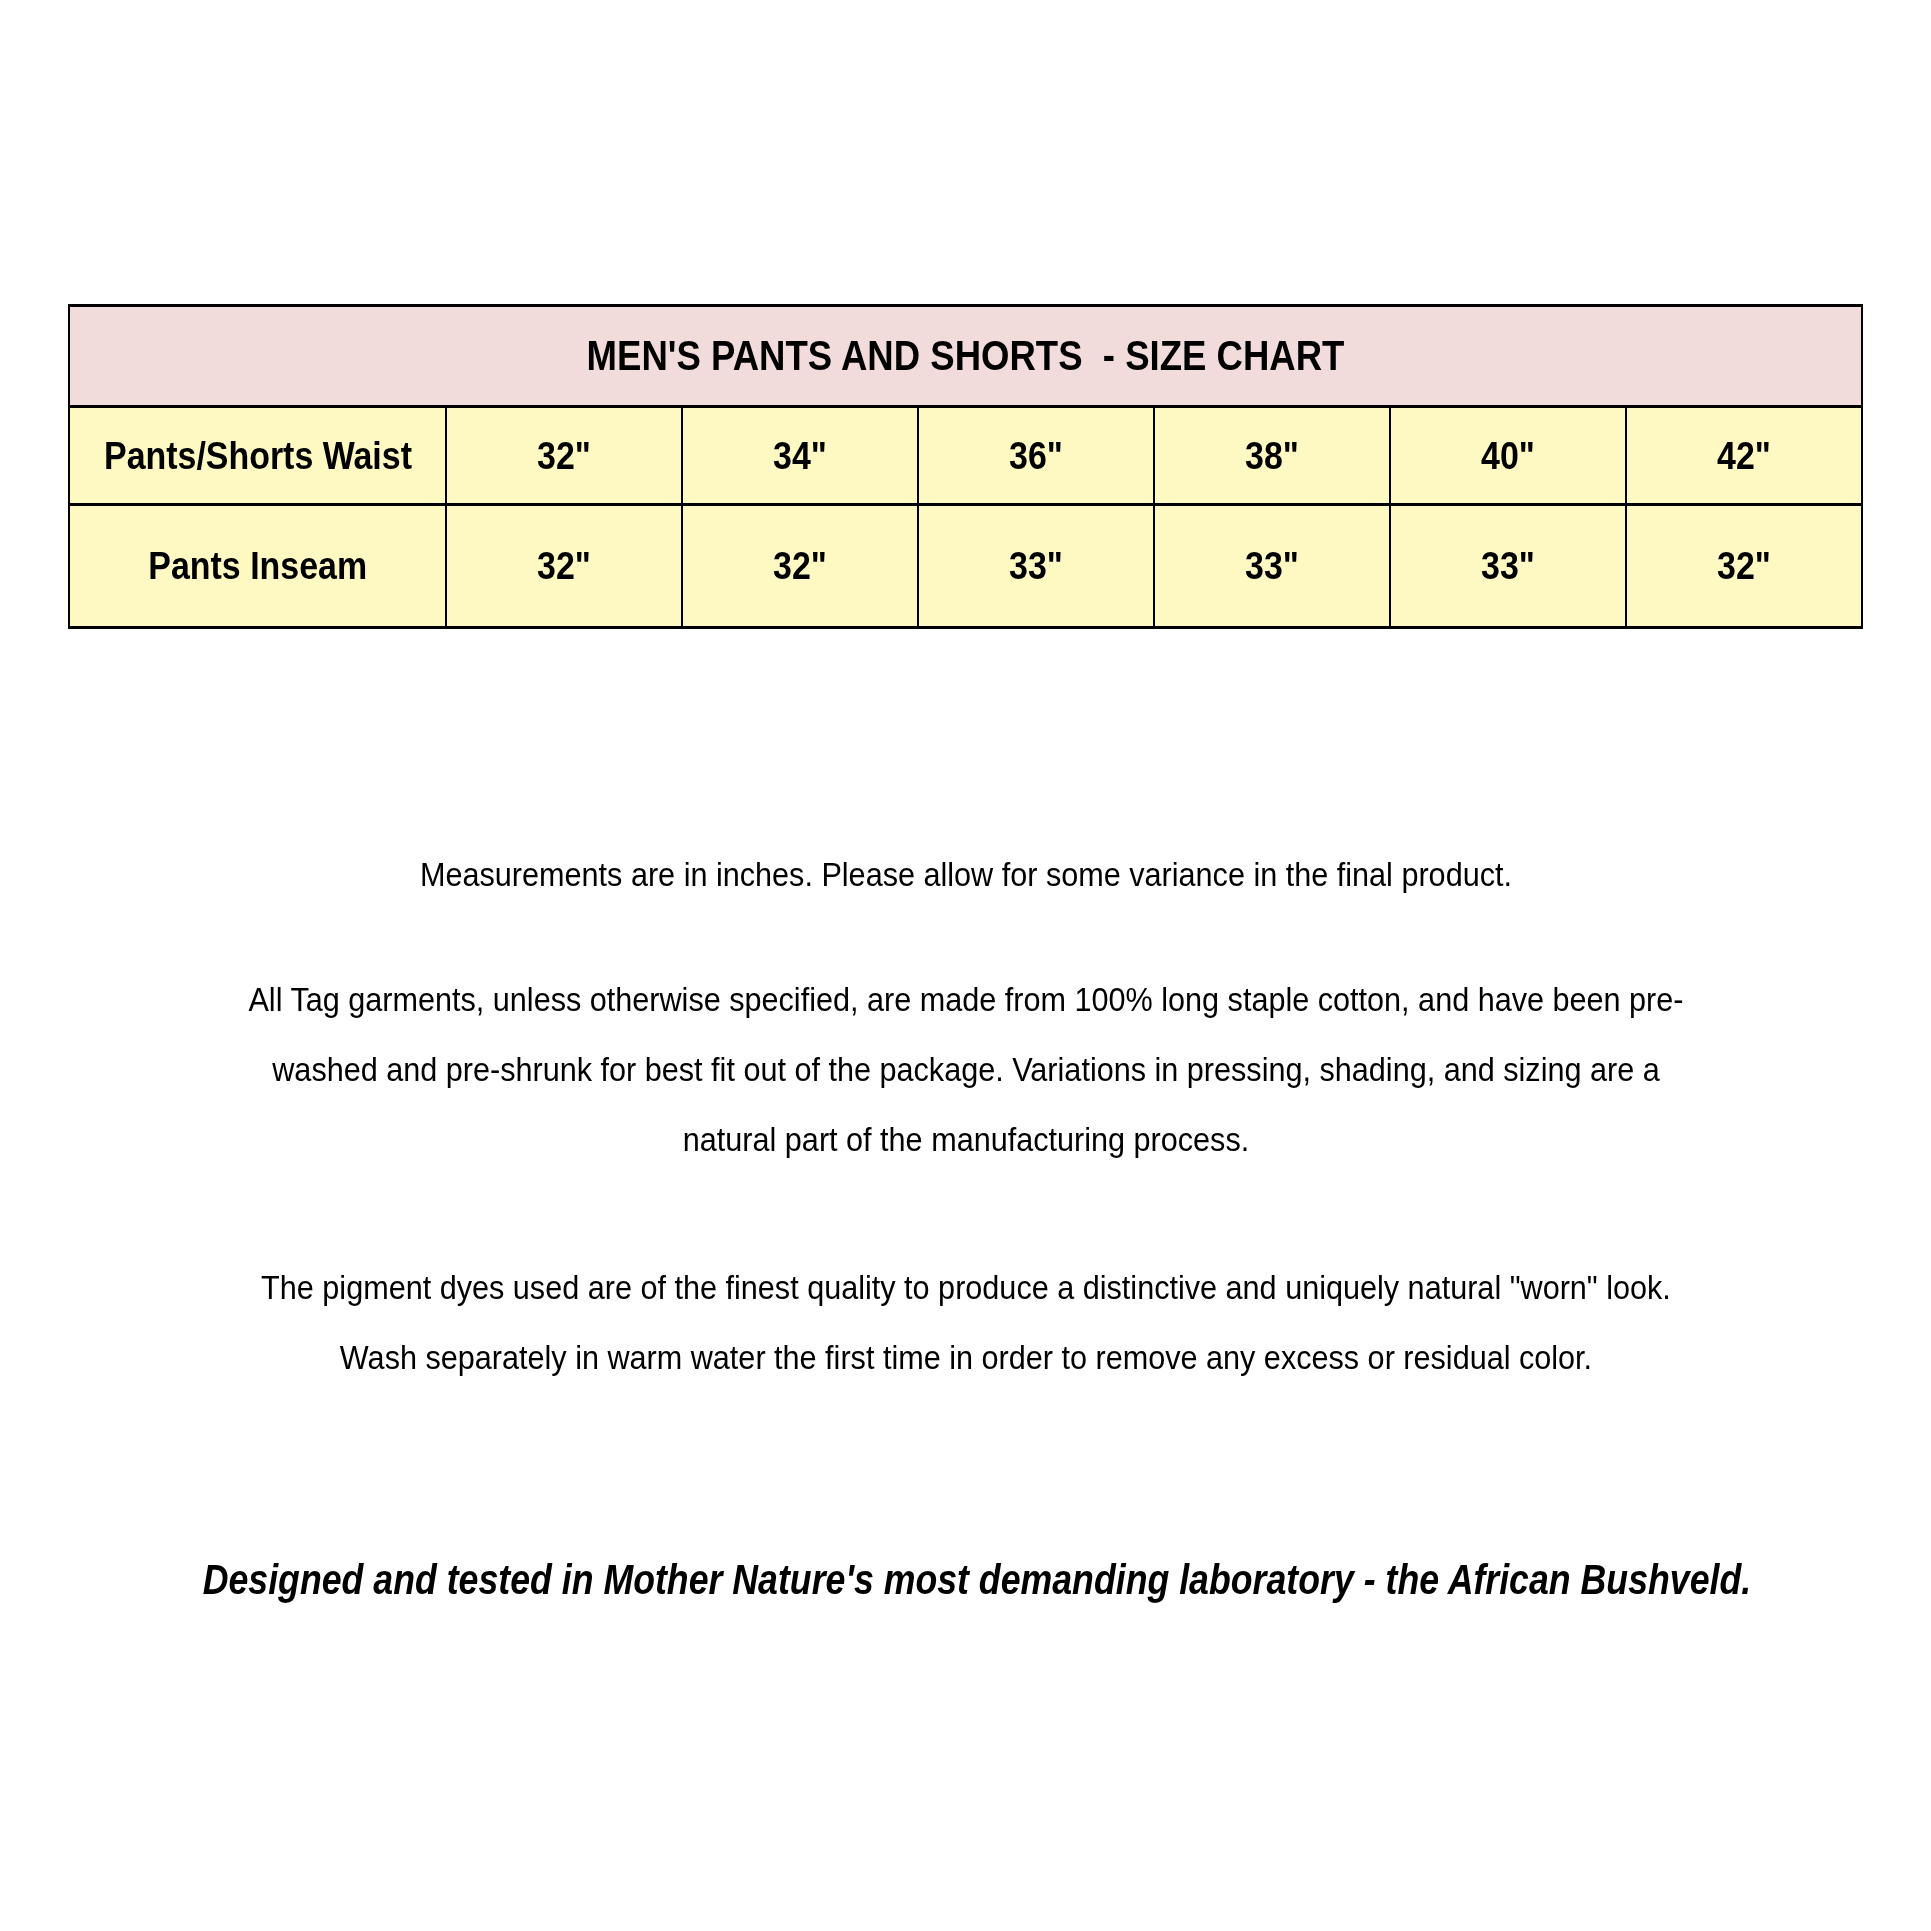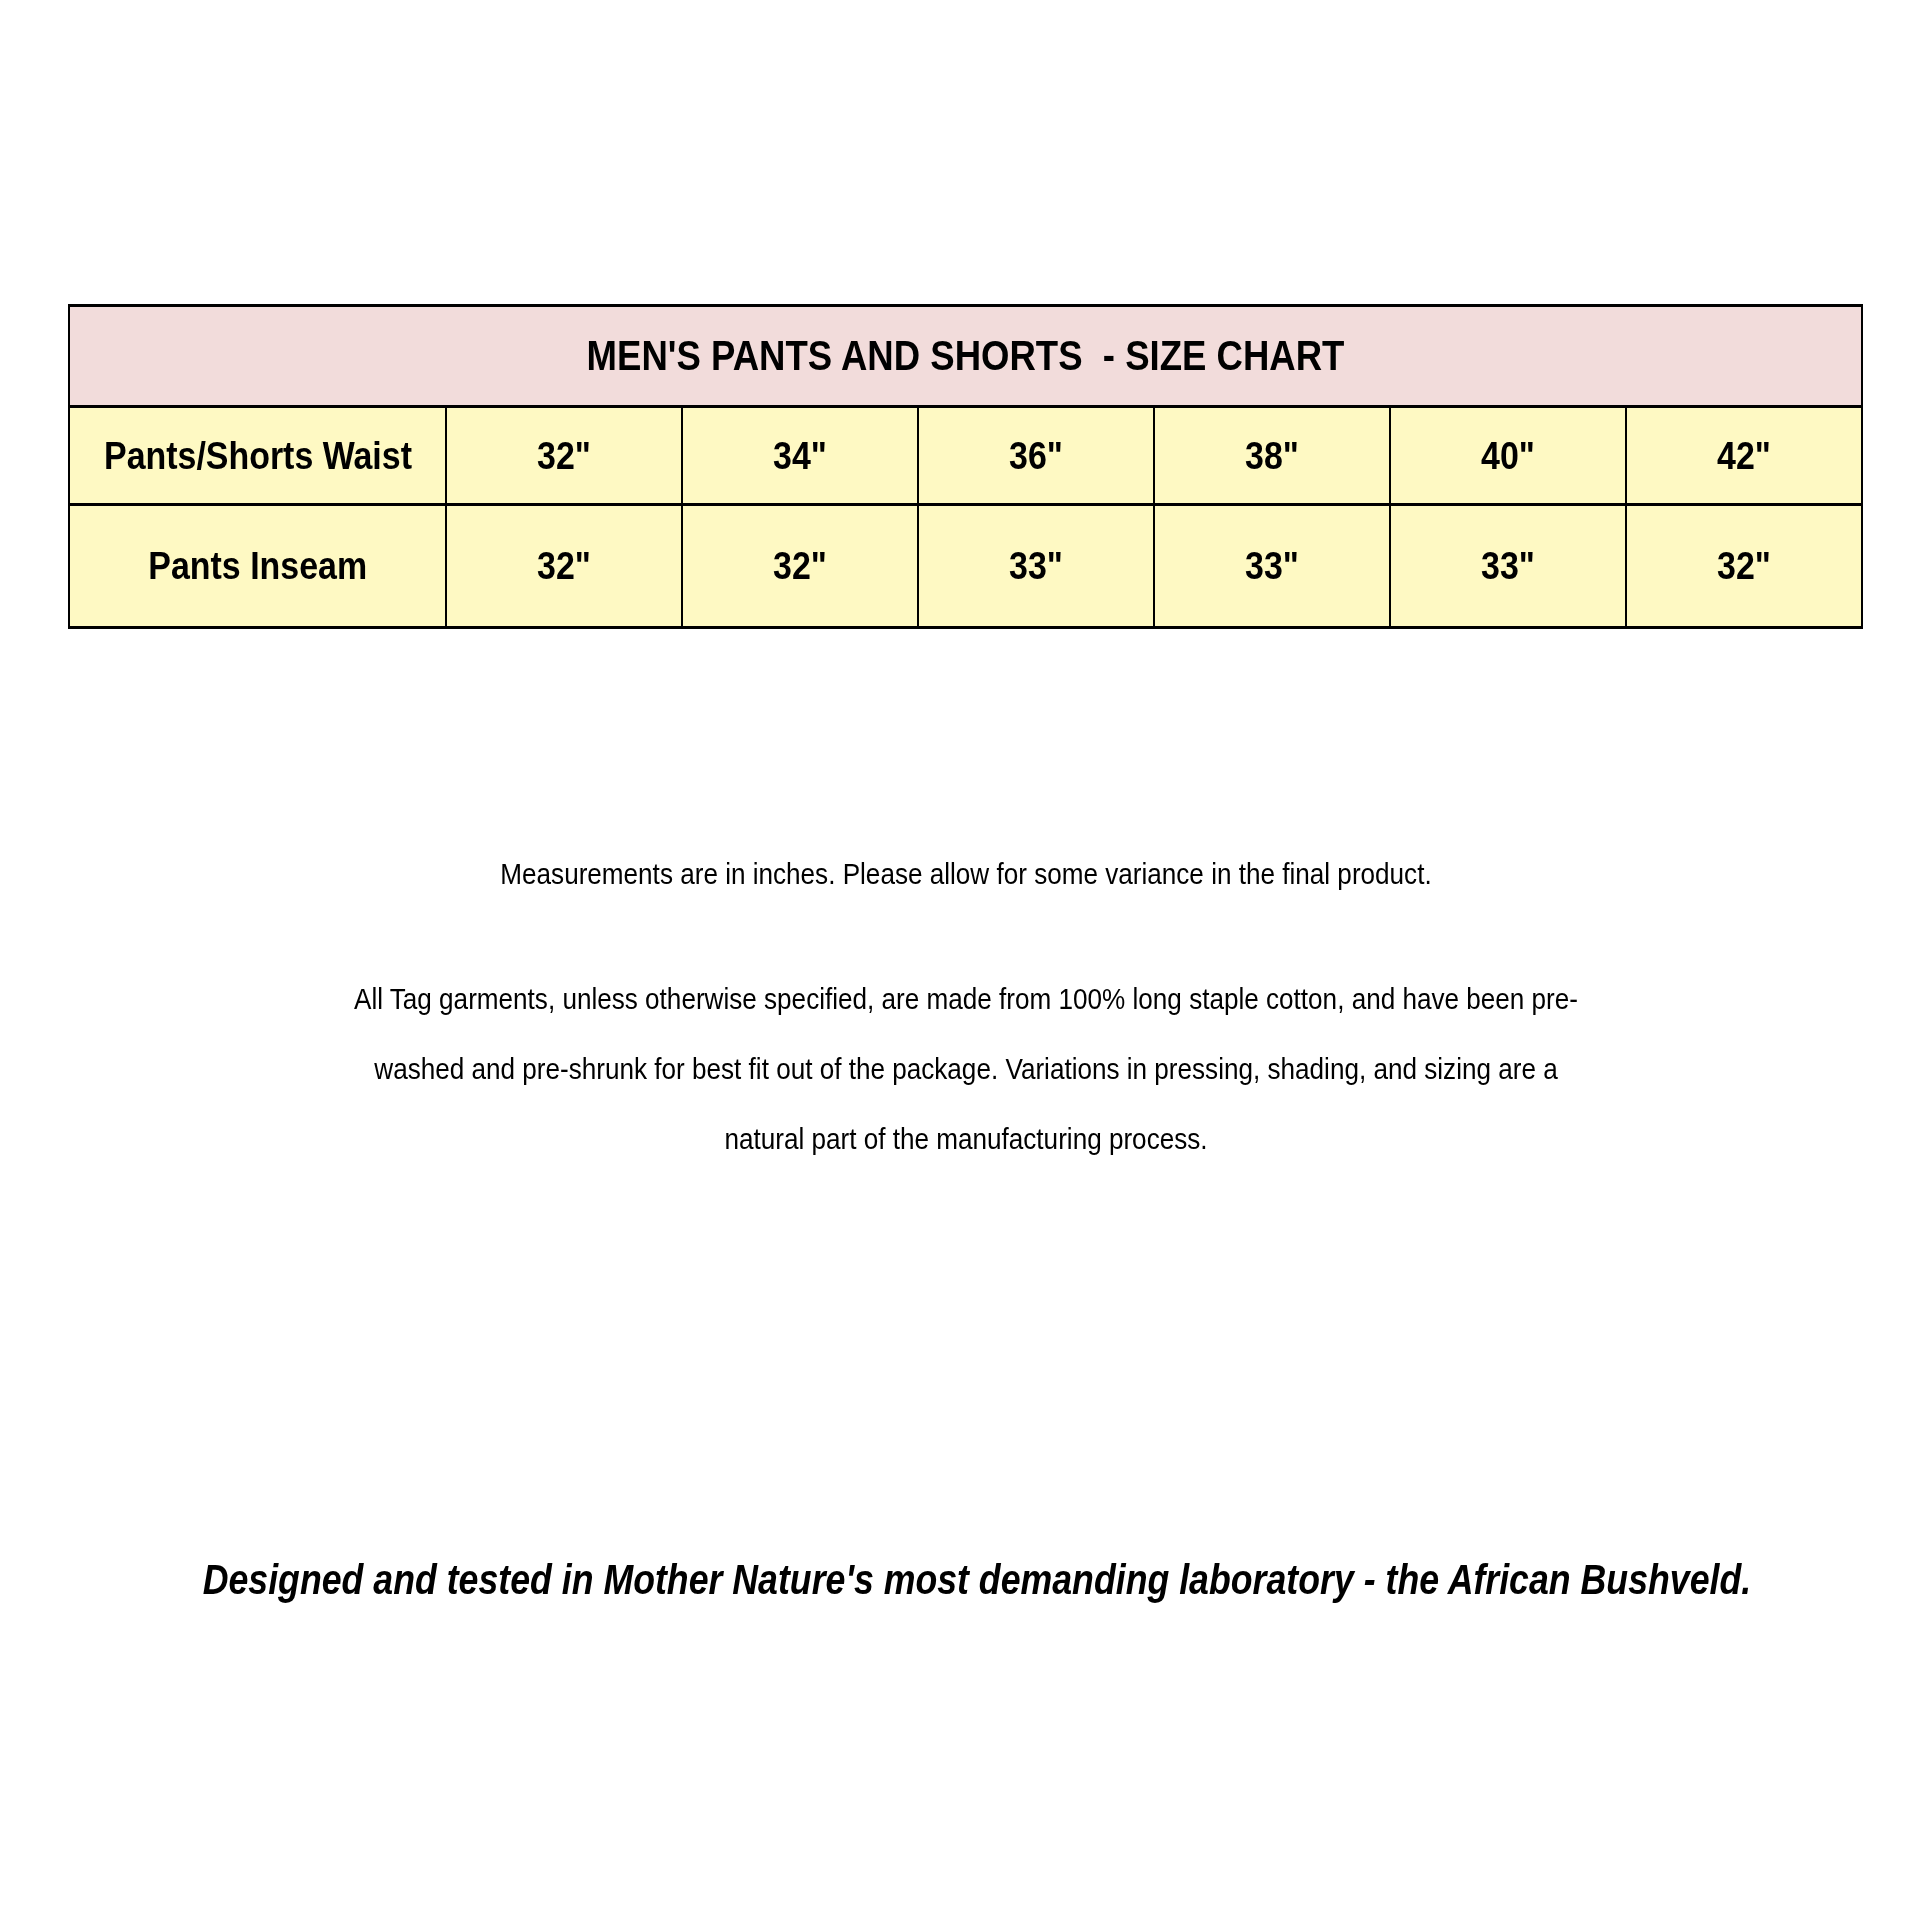--- a/index.html
+++ b/index.html
@@ -61,21 +61,21 @@
     transform-origin: 50% 50%;
     white-space: pre;
   }
 
   
   .para {
     position: absolute;
     left: 68px;
     width: 1796px;
     text-align: center;
-    font-size: 29px;
+    font-size: 34px;
     line-height: 70px;
     color: #000000;
   }
   .para .line {
     display: block;
     transform: scaleX(0.90);
     transform-origin: 50% 50%;
     white-space: pre;
   }
   .para-measurements { top: 839px; }
@@ -151,19 +151,23 @@
   <div class="para para-measurements">
     <span class="line">Measurements are in inches. Please allow for some variance in the final product.</span>
   </div>
 
   <div class="para para-garments">
     <span class="line">All Tag garments, unless otherwise specified, are made from 100% long staple cotton, and have been pre-</span>
     <span class="line">washed and pre-shrunk for best fit out of the package. Variations in pressing, shading, and sizing are a</span>
     <span class="line">natural part of the manufacturing process.</span>
   </div>
 
+  <div class="para para-dyes">
+    <span class="line">The pigment dyes used are of the finest quality to produce a distinctive and uniquely natural "worn" look.</span>
+    <span class="line">Wash separately in warm water the first time in order to remove any excess or residual color.</span>
+  </div>
 
   <div class="footer">
     <span class="line">Designed and tested in Mother Nature's most demanding laboratory - the African Bushveld.</span>
   </div>
 
 </div>
 
 
 </body></html>

